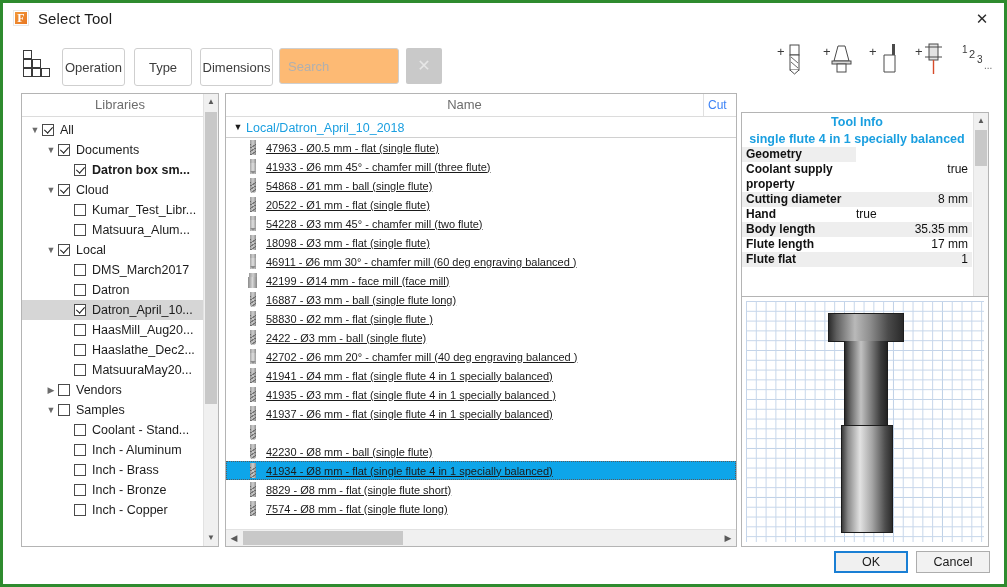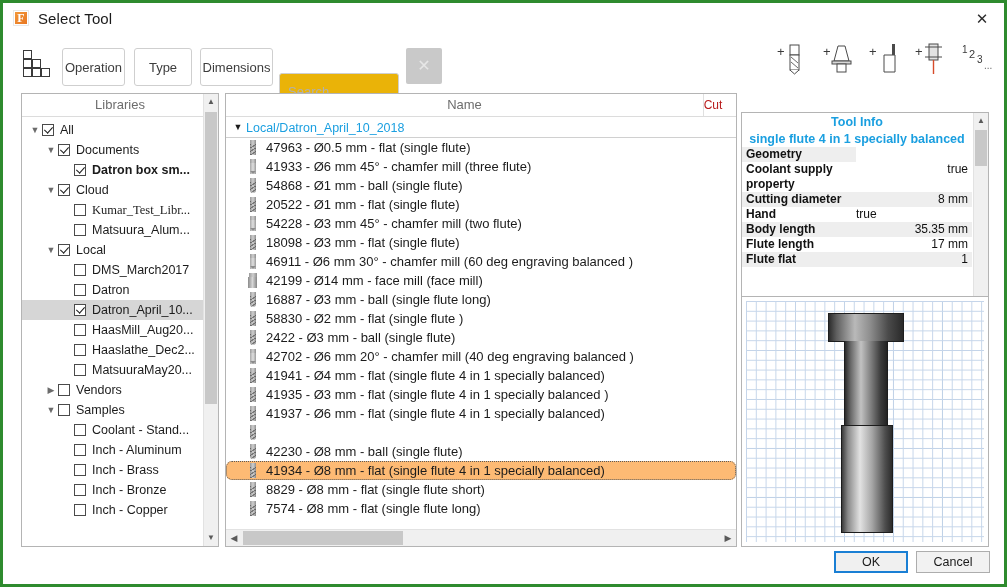--- a/index.html
+++ b/index.html
@@ -77,23 +77,23 @@
   #btn-operation  { left: 59px;  width: 63px; }
   #btn-type       { left: 131px; width: 58px; }
   #btn-dimensions { left: 197px; width: 73px; }
   .search-box {
     position: absolute; left: 276px; top: 45px;
     width: 120px; height: 36px;
   }
   .search-input {
     width: 100%; height: 100%;
     border: 1px solid #cfcfcf; border-radius: 3px;
-    background: #eab308; padding: 0 8px;
+    background: #fdba74; padding: 0 8px;
     font-family: "Liberation Sans", sans-serif;
-    font-size: 13px; color: #3d3d3d; outline: none; margin-top: 25px;
+    font-size: 13px; color: #3d3d3d; outline: none;
   }
   .search-input::placeholder { color: #b0b0b0; }
   .clear-btn {
     position: absolute; left: 403px; top: 45px;
     width: 36px; height: 36px;
     background: #c9c9c9; border: none; border-radius: 2px;
     color: #e6e6e6; font-size: 16px; line-height: 36px;
     text-align: center; cursor: pointer;
   }
 
@@ -179,44 +179,45 @@
     height: 23px; position: relative;
     border-bottom: 1px solid #dcdcdc; background: #fff;
   }
   .list-head .col-name {
     position: absolute; left: 0; right: 32px; top: 0; height: 22px;
     line-height: 22px; text-align: center;
     font-size: 13px; color: #6d6d6d;
     border-right: 1px solid #e0e0e0;
   }
   .list-head .col-cut {
-    position: absolute; right: 9px; width: 32px; top: 0; height: 22px;
-    line-height: 22px; text-align: center; padding-left: 4px;
-    font-size: 12px; color: #b91c1c; overflow: hidden;
+    position: absolute; right: 0; width: 32px; top: 0; height: 22px;
+    line-height: 22px; text-align: left; padding-left: 4px;
+    font-size: 12px; color: #3b82f6; overflow: hidden;
   }
   .list-body {
     position: absolute; left: 0; right: 0; top: 24px; bottom: 18px;
     overflow: hidden;
   }
   .group-row {
     height: 20px; display: flex; align-items: center;
     border-bottom: 1px solid #d0d0d0;
     font-size: 12.5px; color: #1a9fe0;
     padding-left: 4px; cursor: pointer;
   }
   .group-row .twisty { color: #1a1a1a; font-size: 9px; width: 16px; }
   .tool-row {
     height: 19px; display: flex; align-items: center;
-    font-size: 13px; color: #1b1b1b;
+    font-size: 11px; color: #1b1b1b;
     padding-left: 40px; white-space: nowrap; cursor: pointer;
     position: relative;
+    text-decoration: underline;
   }
   .tool-row.selected {
-    background: #fdba74;
-    outline: 1px dotted #5a5a5a; outline-offset: -1px; border-radius: 6px;
+    background: #0ea5e9;
+    outline: 1px dotted #5a5a5a; outline-offset: -1px;
   }
   .tbit {
     position: absolute; left: 22px; top: 2px;
     width: 9px; height: 15px;
   }
   .tbit .shank {
     position: absolute; left: 1.5px; top: 0; width: 6px; height: 5px;
     background: linear-gradient(90deg,#9a9a9a,#cfcfcf,#8e8e8e);
   }
   .tbit .flute {
@@ -423,21 +424,21 @@
         <div class="tree-row bold" style="padding-left: 38px;">
           <span class="twisty">&nbsp;</span>
           <span class="cbx checked"></span>
           <span>Datron box sm...</span>
         </div>
         <div class="tree-row" style="padding-left: 22px;">
           <span class="twisty">▼</span>
           <span class="cbx checked"></span>
           <span>Cloud</span>
         </div>
-        <div class="tree-row" style="padding-left: 38px; font-family: Liberation Serif, serif;">
+        <div class="tree-row" style="padding-left: 38px;">
           <span class="twisty">&nbsp;</span>
           <span class="cbx"></span>
           <span>Kumar_Test_Libr...</span>
         </div>
         <div class="tree-row" style="padding-left: 38px;">
           <span class="twisty">&nbsp;</span>
           <span class="cbx"></span>
           <span>Matsuura_Alum...</span>
         </div>
         <div class="tree-row" style="padding-left: 22px;">

